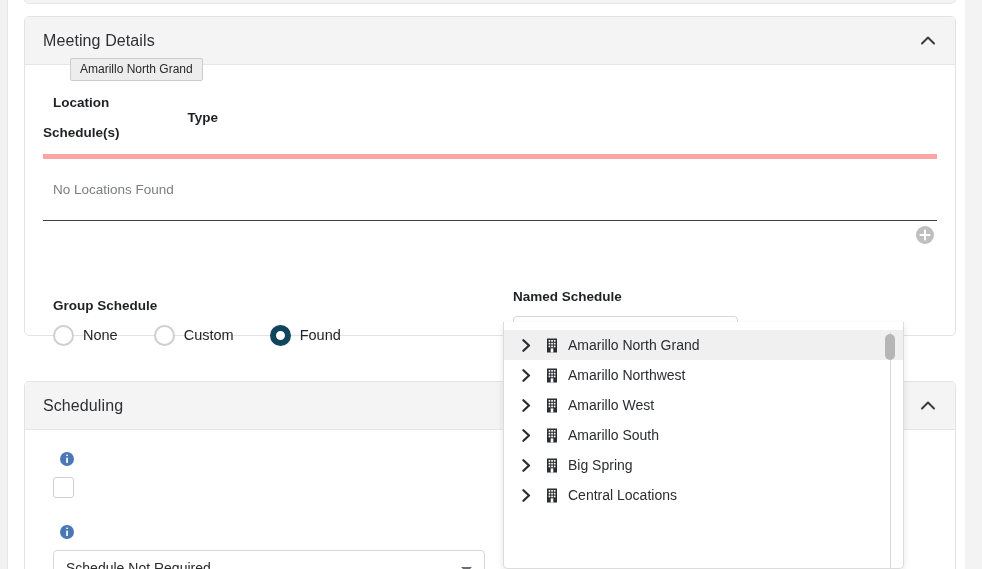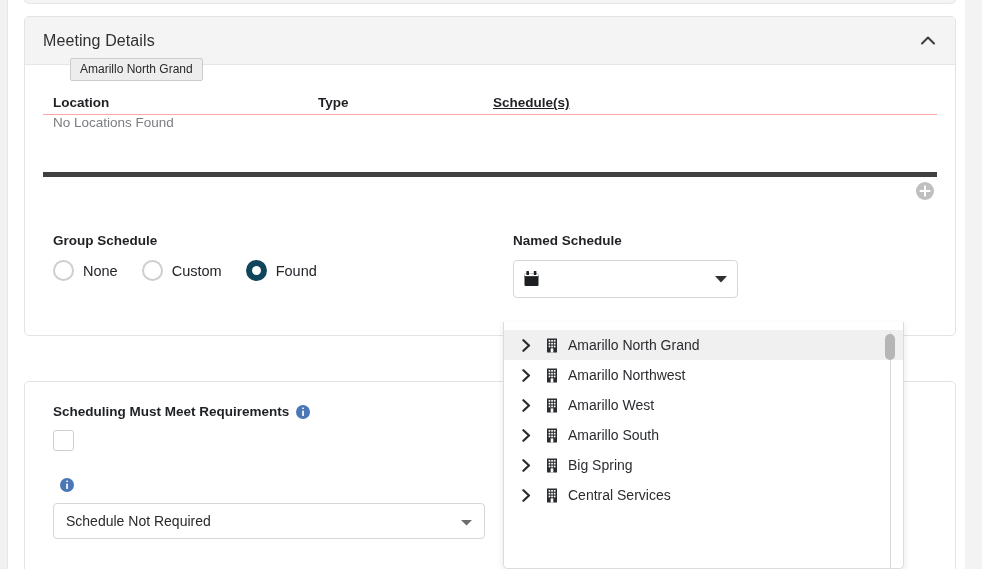--- a/index.html
+++ b/index.html
@@ -89,37 +89,38 @@
     color: #2a2a2a;
     white-space: nowrap;
     z-index: 40;
     line-height: 14px;
   }
 
   
   .loc-table { width: 100%; margin-top: 22px; }
   .loc-head {
     display: flex;
-    padding: 8px 0 4px 0;
-    border-bottom: 1px solid #fca5a5;
+    padding: 8px 0 14px 0;
+    border-bottom: 5px solid #fca5a5;
+    flex-direction: column;
   }
   .loc-head .th {
     font-size: 13.5px;
     font-weight: bold;
     color: #1f2124;
   }
   .col-location { width: 275px; padding-left: 10px; }
-  .col-type     { width: 175px; }
-  .col-schedule { flex: 1; text-decoration: underline; }
+  .col-type     { width: 175px; text-align: right; }
+  .col-schedule { flex: 1; }
 
   .loc-row {
     display: flex;
-    align-items: flex-start;
+    align-items: center;
     height: 62px;
-    border-bottom: 5px solid #404040;
+    border-bottom: 1px solid #404040;
   }
   .loc-empty {
     font-size: 13.5px;
     color: #7b7d80;
     padding-left: 10px;
   }
   .loc-footer {
     position: relative;
     height: 38px;
   }
@@ -128,34 +129,35 @@
     right: 2px; top: 4px;
     width: 20px; height: 20px;
     cursor: pointer;
     background: none; border: none; padding: 0;
   }
   .add-btn svg { display: block; }
 
   
   .sched-row {
     display: flex;
-    margin-top: 18px;
+    margin-top: 30px;
     padding-left: 10px;
+    align-items: center;
   }
   .field-group-schedule { width: 460px; }
   .field-named-schedule { width: 225px; }
 
   .field-label {
     font-size: 13.5px;
     font-weight: bold;
     color: #1f2124;
     margin-bottom: 12px;
     display: block;
   }
-  .radio-set { display: flex; align-items: center; }
+  .radio-set { display: flex; align-items: center; gap: 12px; }
   .radio-opt {
     display: flex; align-items: center;
     margin-right: 24px;
     cursor: pointer;
   }
   .radio-dot {
     width: 21px; height: 21px;
     border-radius: 50%;
     border: 2px solid #cfcfcf;
     background: #ffffff;
@@ -371,26 +373,35 @@
               </svg>
             </span>
           </div>
         </div>
 
       </div>
     </div>
   </section>
 
   <section class="card card-scheduling">
+    <header class="card-header">
+      <span class="card-header-title">Scheduling</span>
+      <button class="collapse-btn">
+        <span>
+          <svg width="14" height="9" viewBox="0 0 14 9">
+            <path d="M1 7.5 L7 1.5 L13 7.5" stroke="#3a3c40" stroke-width="2" fill="none" stroke-linecap="round" stroke-linejoin="round"></path>
+          </svg>
+        </span>
+      </button>
+    </header>
 
     <div class="sched-body">
 
       <div>
         <div class="label-with-info">
-          <span>Scheduling Must Meet Requirements</span>
           <span class="info-icon">
             <svg width="14" height="14" viewBox="0 0 14 14">
               <circle cx="7" cy="7" r="7" fill="#4a77b5"></circle>
               <rect x="6.2" y="2.4" width="1.7" height="1.7" rx="0.5" fill="#ffffff"></rect>
               <rect x="6.2" y="5.4" width="1.7" height="5.5" rx="0.5" fill="#ffffff"></rect>
             </svg>
           </span>
         </div>
         <div class="checkbox"></div>
       </div>
@@ -549,21 +560,21 @@
               <rect x="7.8" y="2" width="1.7" height="1.7" fill="#ffffff"></rect>
               <rect x="2.6" y="4.8" width="1.7" height="1.7" fill="#ffffff"></rect>
               <rect x="5.2" y="4.8" width="1.7" height="1.7" fill="#ffffff"></rect>
               <rect x="7.8" y="4.8" width="1.7" height="1.7" fill="#ffffff"></rect>
               <rect x="2.6" y="7.6" width="1.7" height="1.7" fill="#ffffff"></rect>
               <rect x="5.2" y="7.6" width="1.7" height="1.7" fill="#ffffff"></rect>
               <rect x="7.8" y="7.6" width="1.7" height="1.7" fill="#ffffff"></rect>
               <rect x="4.7" y="10.4" width="2.6" height="4.1" fill="#ffffff"></rect>
             </svg>
           </span>
-          <span class="dd-label">Central Services</span>
+          <span class="dd-label">Central Locations</span>
         </div>
       </div>
     <div class="dd-scroll-track"></div>
     <div class="dd-scroll-thumb"></div>
   </div>
 
 </div>
 
 <div class="tooltip" style="position:absolute;left:70px;top:58px;z-index:60;" id="tip">Amarillo North Grand</div>
 

